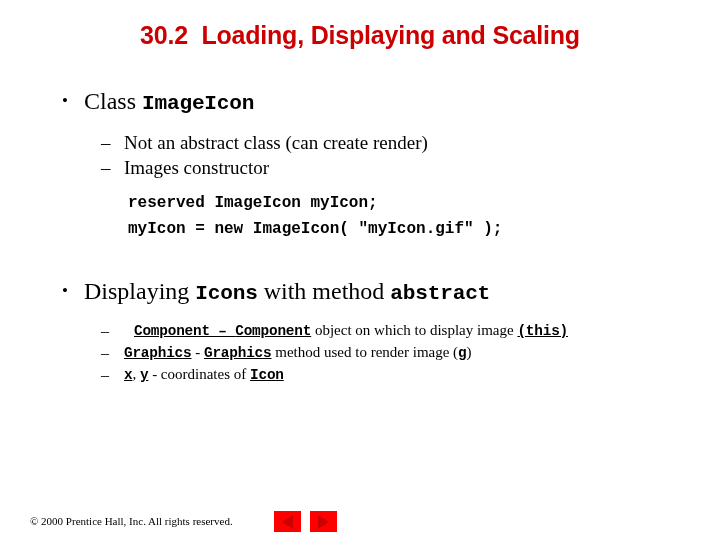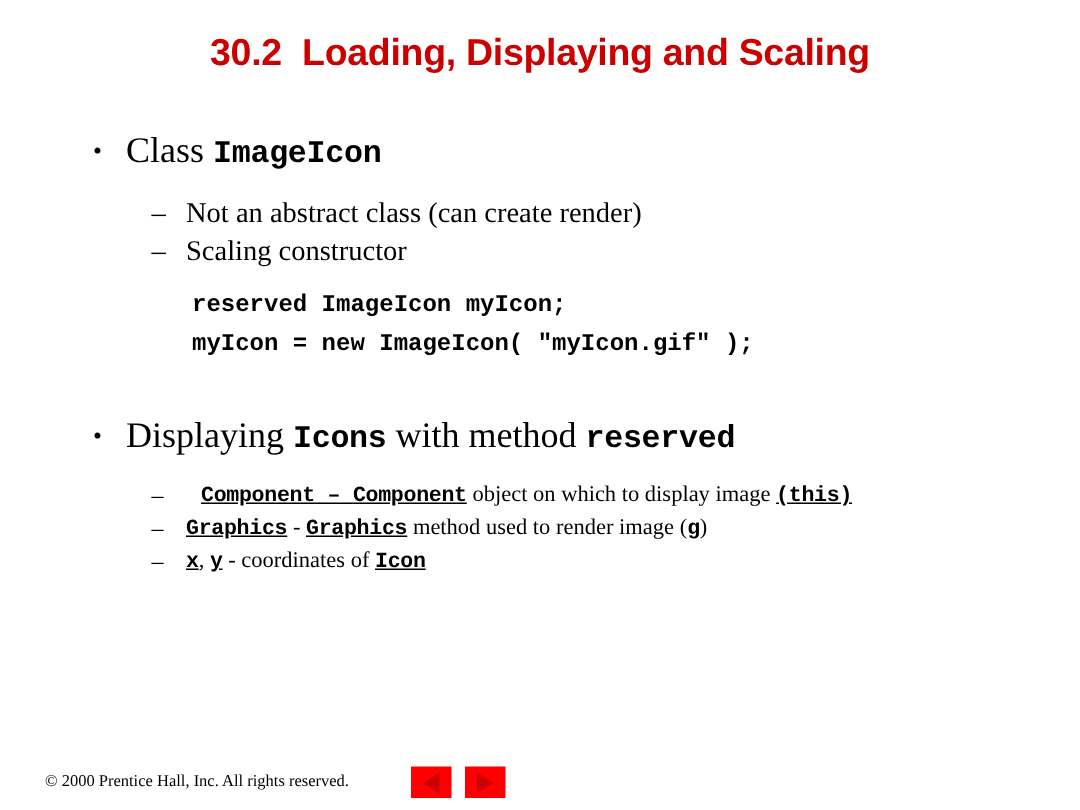--- a/index.html
+++ b/index.html
@@ -173,33 +173,33 @@
 
     <div class="gap-sm"></div>
 
     <div class="lvl2">
       <span class="dash">–</span>
       <span>Not an abstract class (can create render)</span>
     </div>
 
     <div class="lvl2">
       <span class="dash">–</span>
-      <span>Scaling constructor</span>
+      <span>Images constructor</span>
     </div>
 
     <div class="gap-sm"></div>
 
     <div class="code-line">reserved ImageIcon myIcon;</div>
     <div class="code-line indent2">myIcon = new ImageIcon( "myIcon.gif" );</div>
 
     <div class="gap-lg"></div>
 
     <div class="lvl1">
       <span class="bullet">•</span>
-      <span>Displaying </span><code>Icons</code><span> with method  </span><code>reserved</code>
+      <span>Displaying </span><code>Icons</code><span> with method  </span><code>abstract</code>
     </div>
 
 
     <div class="gap-sm"></div>
 
     <div class="sub-wrap">
       <span class="dash">–</span>
       <span class="mono" style="padding-left:10px">Component</span><span class="mono"> – </span><span class="mono">Component</span><span> object on which to display image </span><span class="mono">(this)</span>
     </div>
 

